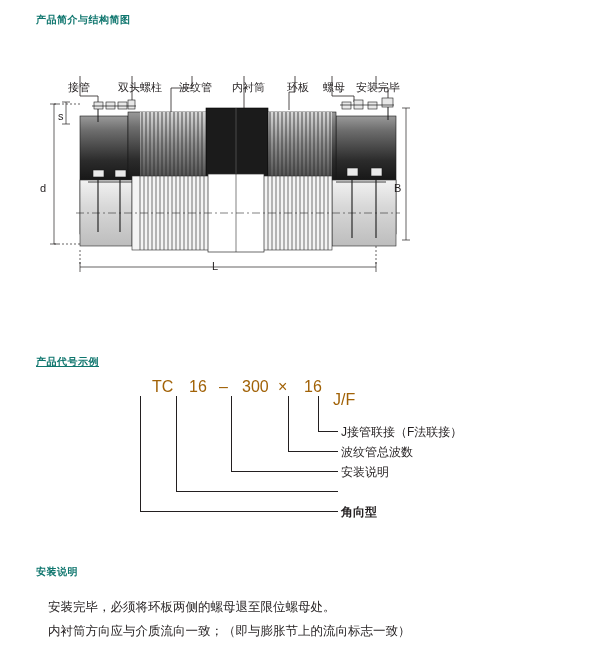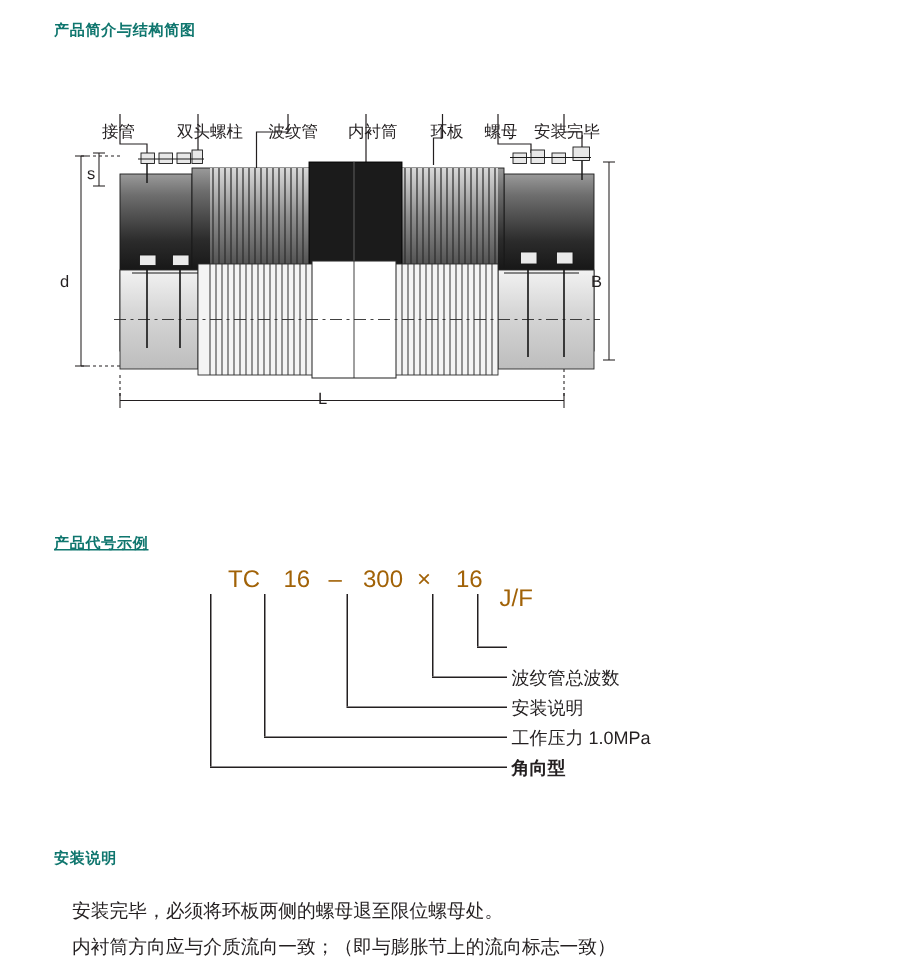--- a/index.html
+++ b/index.html
@@ -335,32 +335,32 @@
   <div class="code" style="left:96px;  top:0px;">TC</div>
   <div class="code" style="left:133px; top:0px;">16</div>
   <div class="code" style="left:163px; top:0px;">–</div>
   <div class="code" style="left:186px; top:0px;">300</div>
   <div class="code" style="left:222px; top:0px;">×</div>
   <div class="code" style="left:248px; top:0px;">16</div>
   <div class="code" style="left:277px; top:13px;">J/F</div>
 
   <div class="vline" style="left:282px; top:18px;  height:35px;"></div>
   <div class="hline" style="left:282px; top:53px;  width:20px;"></div>
+  <div class="desc" style="left:305px; top:46px;">J接管联接（F法联接）</div>
 
   <div class="vline" style="left:252px; top:18px;  height:55px;"></div>
   <div class="hline" style="left:252px; top:73px;  width:50px;"></div>
   <div class="desc" style="left:305px; top:66px;">波纹管总波数</div>
 
   <div class="vline" style="left:195px; top:18px;  height:75px;"></div>
   <div class="hline" style="left:195px; top:93px;  width:107px;"></div>
   <div class="desc" style="left:305px; top:86px;">安装说明</div>
 
   <div class="vline" style="left:140px; top:18px;  height:95px;"></div>
   <div class="hline" style="left:140px; top:113px; width:162px;"></div>
-  <div class="desc" style="left:305px; top:106px;">工作压力 1.0MPa</div>
 
   <div class="vline" style="left:104px; top:18px;  height:115px;"></div>
   <div class="hline" style="left:104px; top:133px; width:198px;"></div>
   <div class="desc" style="left:305px; top:126px;font-weight:bold;">角向型</div>
 </div>
 
 <div id="notes">
   <p>安装完毕，必须将环板两侧的螺母退至限位螺母处。</p>
   <p>内衬筒方向应与介质流向一致；（即与膨胀节上的流向标志一致）</p>
 </div>

